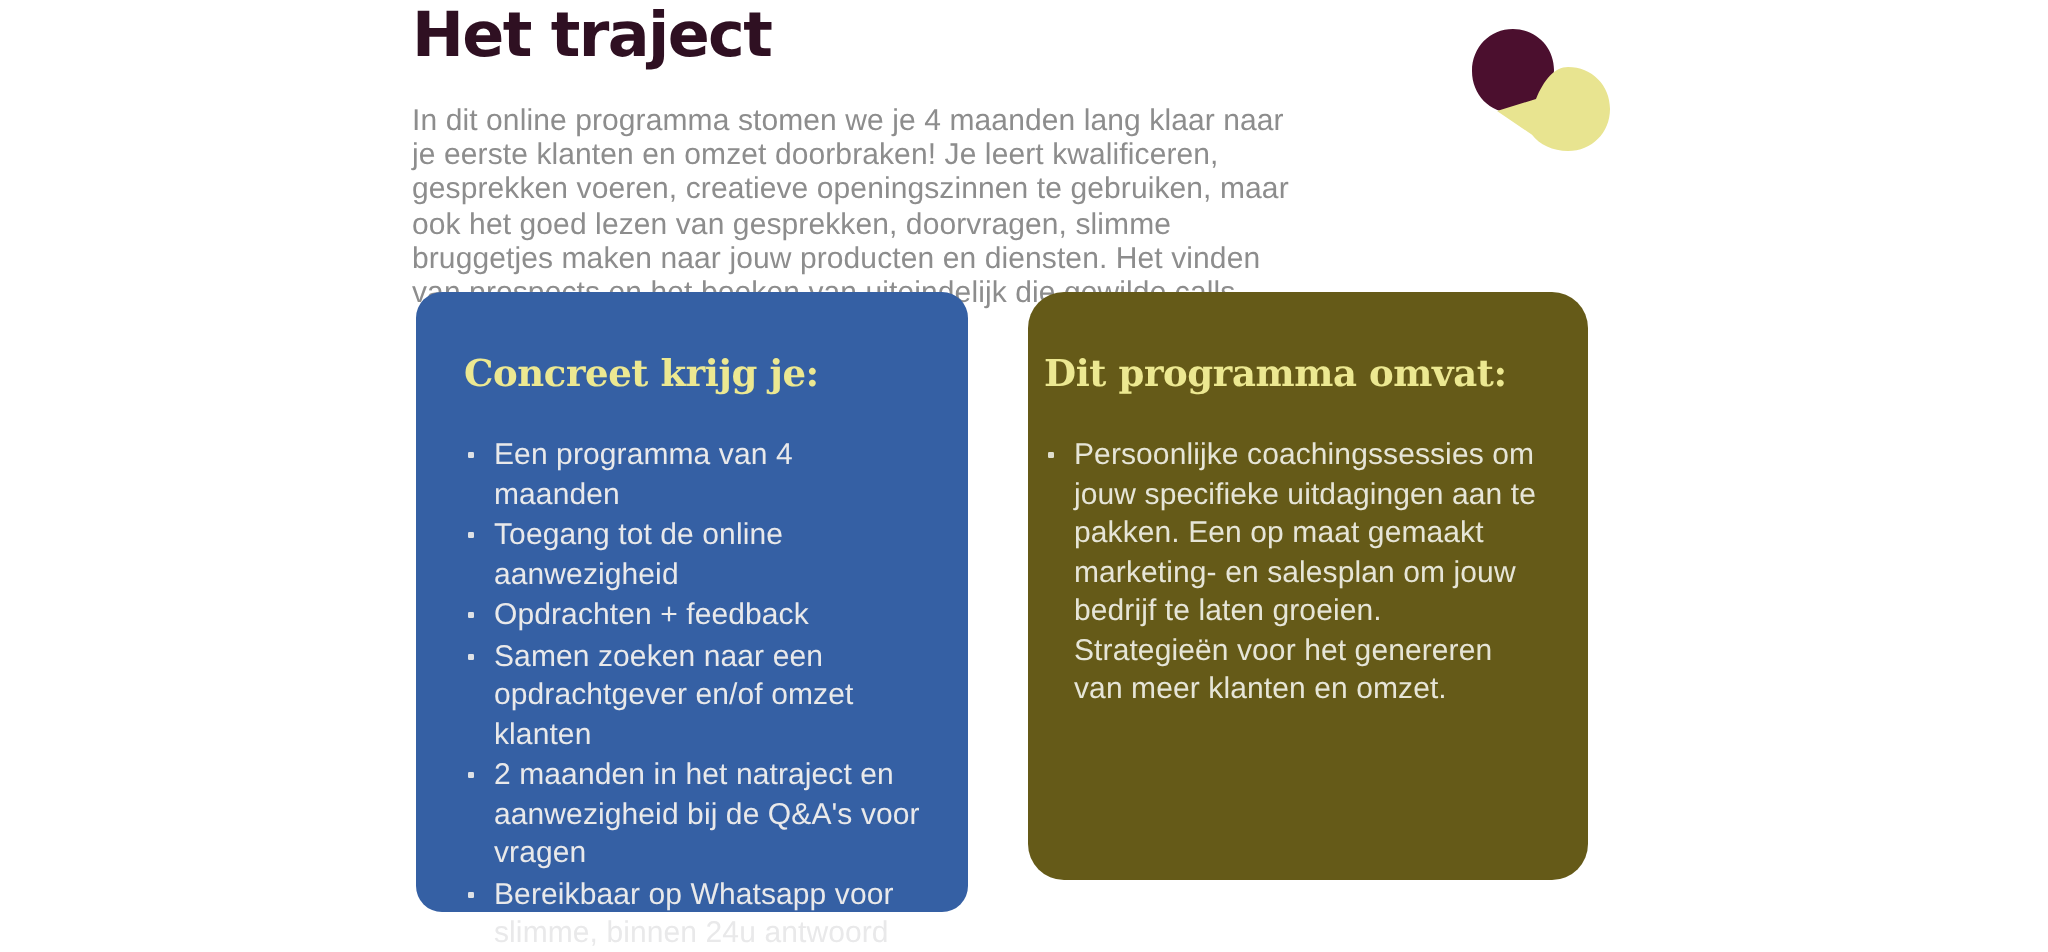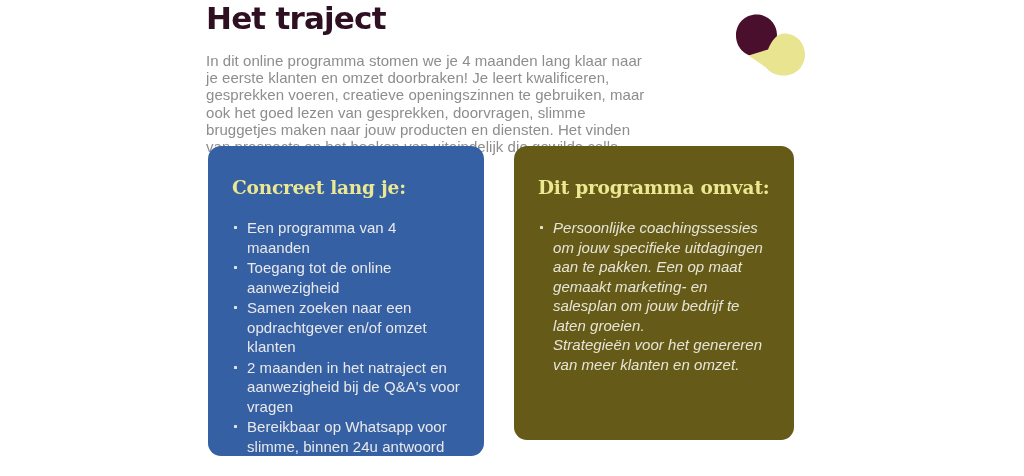--- a/index.html
+++ b/index.html
@@ -75,21 +75,22 @@
     height: 310px;
     background: #3560a4;
     padding: 30px 22px 18px 24px;
   }
   .card-olive {
     left: 514px;
     top: 146px;
     width: 280px;
     height: 294px;
     background: #655a18;
-    padding: 30px 22px 18px 24px;
+    padding: 30px 22px 18px 8px;
+    border-radius: 18px;
   }
 
   .card-title {
     margin: 0 0 18px 0;
     font-family: "DejaVu Serif", "Liberation Serif", serif;
     font-weight: 700;
     font-size: 18.5px;
     line-height: 24px;
     color: #ece891;
     letter-spacing: -0.2px;
@@ -145,31 +146,32 @@
                L68,40.8 L62.4,42.6 C58.7,47.5 52,50.5 44.5,50.5
                C32.9,50.5 24,41.4 24,29.5 C24,17.6 32.9,8.5 44.5,8.5 Z" fill="#4b0f2e"></path>
 
       <path d="M72,27.5 C84,27.5 93,36.7 93,48.5 C93,60.3 84,69.5 72,69.5
                C64.4,69.5 57.7,66.4 54,61.4 L36.5,49.5 L56,43.5
                C59.9,33.9 65.3,27.5 72,27.5 Z" fill="#e8e490"></path>
     </svg>
   </div>
 
   <section class="card card-blue">
-    <h2 class="card-title">Concreet lang je:</h2>
+    <h2 class="card-title">Concreet krijg je:</h2>
     <ul class="card-list">
       <li>Een programma van 4 maanden</li>
       <li>Toegang tot de online aanwezigheid</li>
+      <li>Opdrachten + feedback</li>
       <li>Samen zoeken naar een opdrachtgever en/of omzet klanten</li>
       <li>2 maanden in het natraject en aanwezigheid bij de Q&amp;A's voor vragen</li>
       <li>Bereikbaar op Whatsapp voor slimme, binnen 24u antwoord</li>
     </ul>
   </section>
 
   <section class="card card-olive">
     <h2 class="card-title">Dit programma omvat:</h2>
     <ul class="card-list">
-      <li style="white-space: pre-line; font-style: italic;">Persoonlijke coachingssessies om jouw specifieke uitdagingen aan te pakken. Een op maat gemaakt marketing- en salesplan om jouw bedrijf te laten groeien.
+      <li style="white-space: pre-line;">Persoonlijke coachingssessies om jouw specifieke uitdagingen aan te pakken. Een op maat gemaakt marketing- en salesplan om jouw bedrijf te laten groeien.
 Strategieën voor het genereren van meer klanten en omzet.</li>
     </ul>
   </section>
 
 </div>
 
 </body></html>

